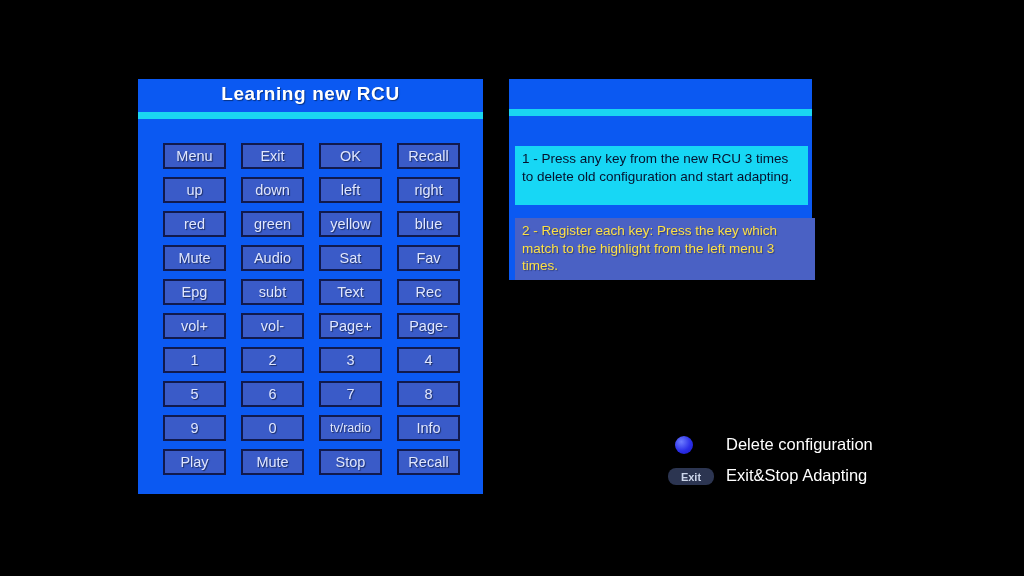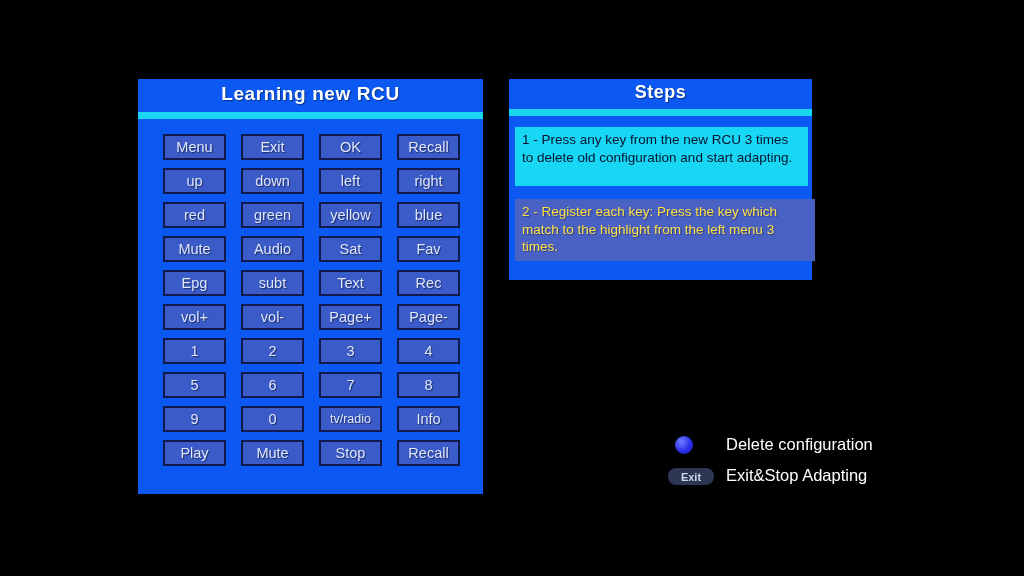--- a/index.html
+++ b/index.html
@@ -50,21 +50,21 @@
     left: 0;
     top: 33px;
     width: 345px;
     height: 7px;
     background: #1ad6f2;
   }
 
   #key-grid {
     position: absolute;
     left: 25px;
-    top: 55px;
+    top: 64px;
     width: 298px;
     display: grid;
     grid-template-columns: repeat(4, 63px);
     grid-auto-rows: 26px;
     column-gap: 15px;
     row-gap: 8px;
   }
   .key {
     background: #3a5bc8;
     border: 2px solid #111a4e;
@@ -110,20 +110,21 @@
     height: 7px;
     background: #1ad6f2;
   }
   .step-box {
     position: absolute;
     left: 6px;
     box-sizing: border-box;
     padding: 4px 6px 4px 7px;
     font-size: 13.5px;
     line-height: 17.5px;
+    margin-top: 19px;
   }
   #step-1 {
     top: 48px;
     width: 293px;
     height: 59px;
     background: #17d7f5;
     color: #05122e;
   }
   #step-2 {
     top: 120px;
@@ -224,21 +225,20 @@
         <div class="key small">tv/radio</div>
         <div class="key">Info</div>
         <div class="key">Play</div>
         <div class="key">Mute</div>
         <div class="key">Stop</div>
         <div class="key">Recall</div>
       </div>
   </div>
 
   <div id="steps-panel">
-    <div id="steps-title">Steps</div>
     <div id="steps-divider"></div>
     <div class="step-box" id="step-1">1 - Press any key from the new RCU 3 times to delete old configuration and start adapting.</div>
     <div class="step-box" id="step-2">2 - Register each key: Press the key which match to the highlight from the left menu 3 times.</div>
   </div>
 
   <div id="legend">
     <div class="legend-row">
       <div class="legend-icon-cell">
         <div id="legend-dot"></div>
       </div>

